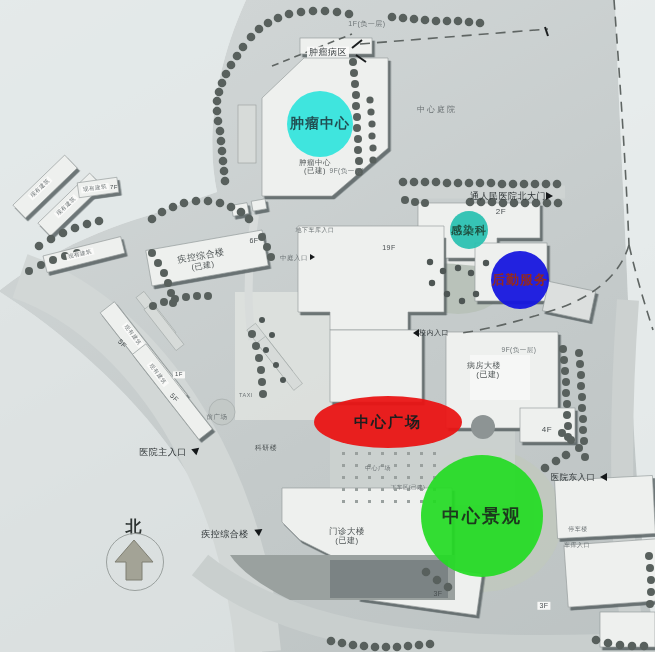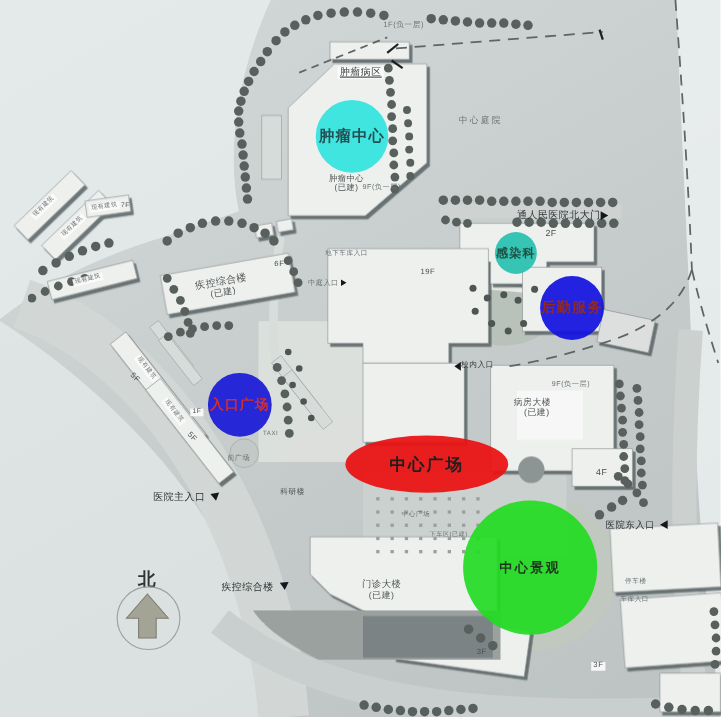--- a/index.html
+++ b/index.html
@@ -335,26 +335,25 @@
     <g stroke="#1c1f20" stroke-width="2" fill="none">
       <path d="M 352,48 L 362,40"></path>
         <path d="M 545,27 L 548,36"></path>
         <path d="M 356,55 L 366,62"></path>
     </g>
   </svg>
 
   <div class="zone" style="left: 287px; top: 91px; width: 66px; height: 66px; opacity: 0.9; font-size: 14px; background: rgb(44, 228, 220); color: rgb(11, 61, 66);">肿瘤中心</div>
   <div class="zone" style="left: 450px; top: 211px; width: 38px; height: 38px; opacity: 0.92; font-size: 11px; background: rgb(38, 192, 176); color: rgb(13, 68, 51);">感染科</div>
   <div class="zone" style="left: 491px; top: 251px; width: 58px; height: 58px; opacity: 0.95; font-size: 13px; background: rgb(23, 23, 223); color: rgb(142, 31, 20);">后勤服务</div>
-  <div class="zone" style="left: 189px; top: 339px; width: 58px; height: 58px; opacity: 0.95; font-size: 12.5px; background: rgb(30, 30, 214); color: rgb(212, 36, 36);">入口广场</div>
   <div class="zone" style="left: 314px; top: 396px; width: 148px; height: 52px; opacity: 0.94; font-size: 15px; letter-spacing: 2px; background: rgb(234, 20, 20); color: rgb(20, 20, 20);">中心广场</div>
-  <div class="zone" style="left: 421px; top: 455px; width: 122px; height: 122px; opacity: 0.92; font-size: 12px; letter-spacing: 2px; background: rgb(35, 220, 35); color: rgb(15, 45, 16);">中心景观</div>
+  <div class="zone" style="left: 421px; top: 455px; width: 122px; height: 122px; opacity: 0.92; font-size: 18px; letter-spacing: 2px; background: rgb(35, 220, 35); color: rgb(15, 45, 16);">中心景观</div>
 
   <span class="lbl faint" style="left:367px;top:24px;font-size:7px;">1F(负一层)</span>
-  <span class="lbl chip" style="left:328px;top:66px;font-size:9px;text-decoration:underline;">肿瘤病区</span>
+  <span class="lbl chip" style="left:328px;top:52px;font-size:9px;">肿瘤病区</span>
   <span class="lbl faint" style="left:437px;top:110px;font-size:8px;letter-spacing:2px;">中心庭院</span>
   <span class="lbl" style="left:508px;top:196px;font-size:9px;color:#2e3436;">通人民医院北大门</span>
   <span class="tri" style="left:546px;top:192px;"></span>
   <span class="lbl fl" style="left:501px;top:212px;font-size:8px;">2F</span>
   <span class="lbl" style="left:315px;top:162px;font-size:7.5px;color:#4e5455;">肿瘤中心</span>
   <span class="lbl" style="left:315px;top:170px;font-size:7.5px;color:#4e5455;">(已建)</span>
   <span class="lbl faint" style="left:347px;top:171px;font-size:6.5px;">9F(负一层)</span>
   <span class="lbl" style="left:201px;top:256px;font-size:9px;color:#4e5455;transform:translate(-50%,-50%) rotate(-10deg);">疾控综合楼</span>
   <span class="lbl" style="left:203px;top:266px;font-size:8px;color:#4e5455;transform:translate(-50%,-50%) rotate(-10deg);">(已建)</span>
   <span class="lbl fl" style="left:254px;top:241px;font-size:7px;">6F</span>

